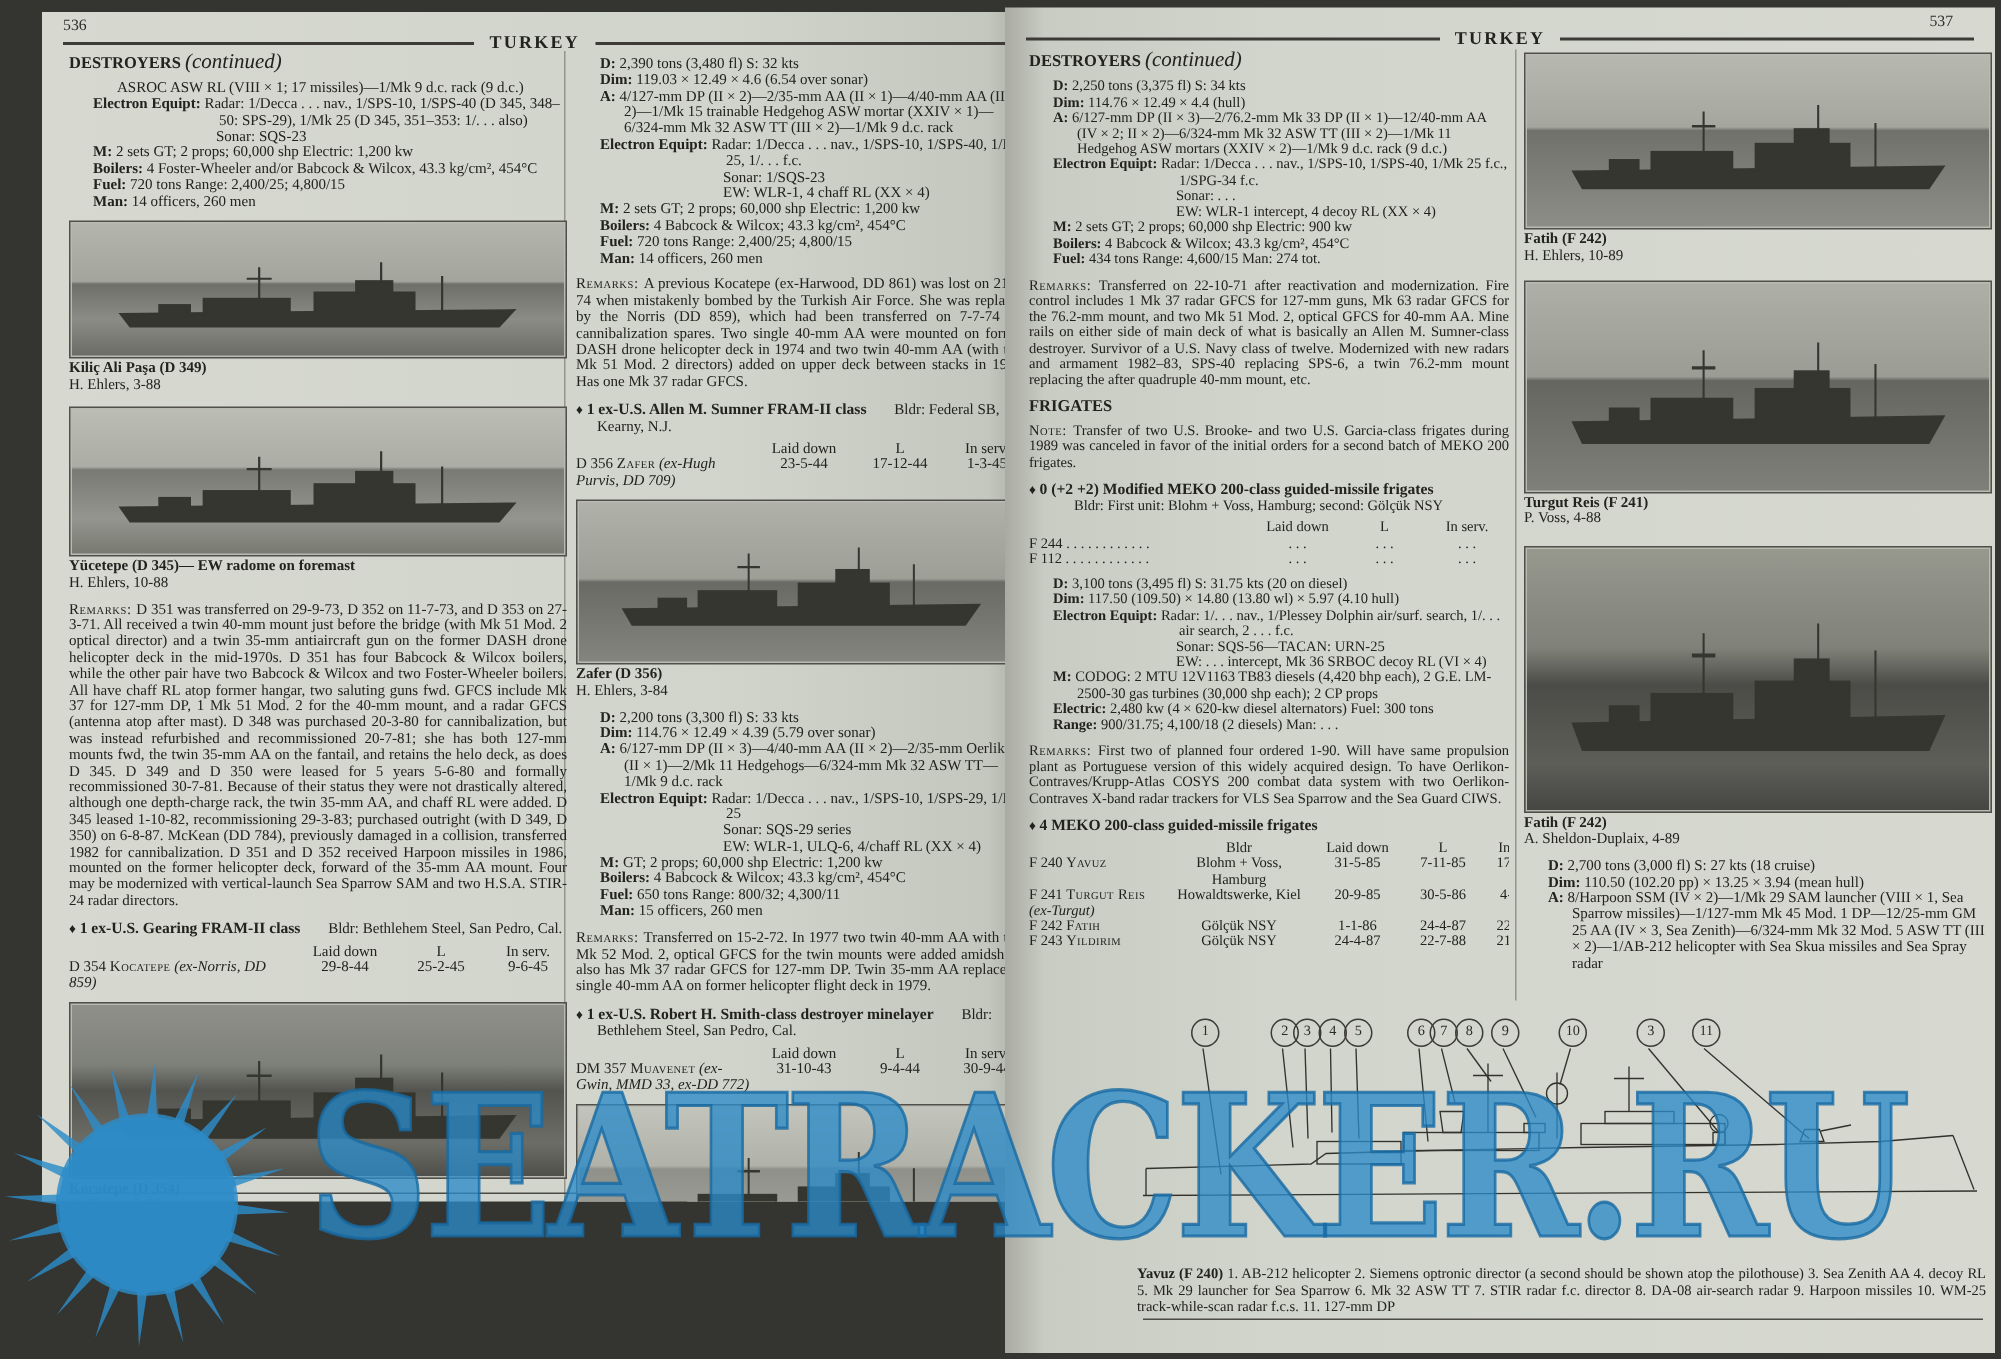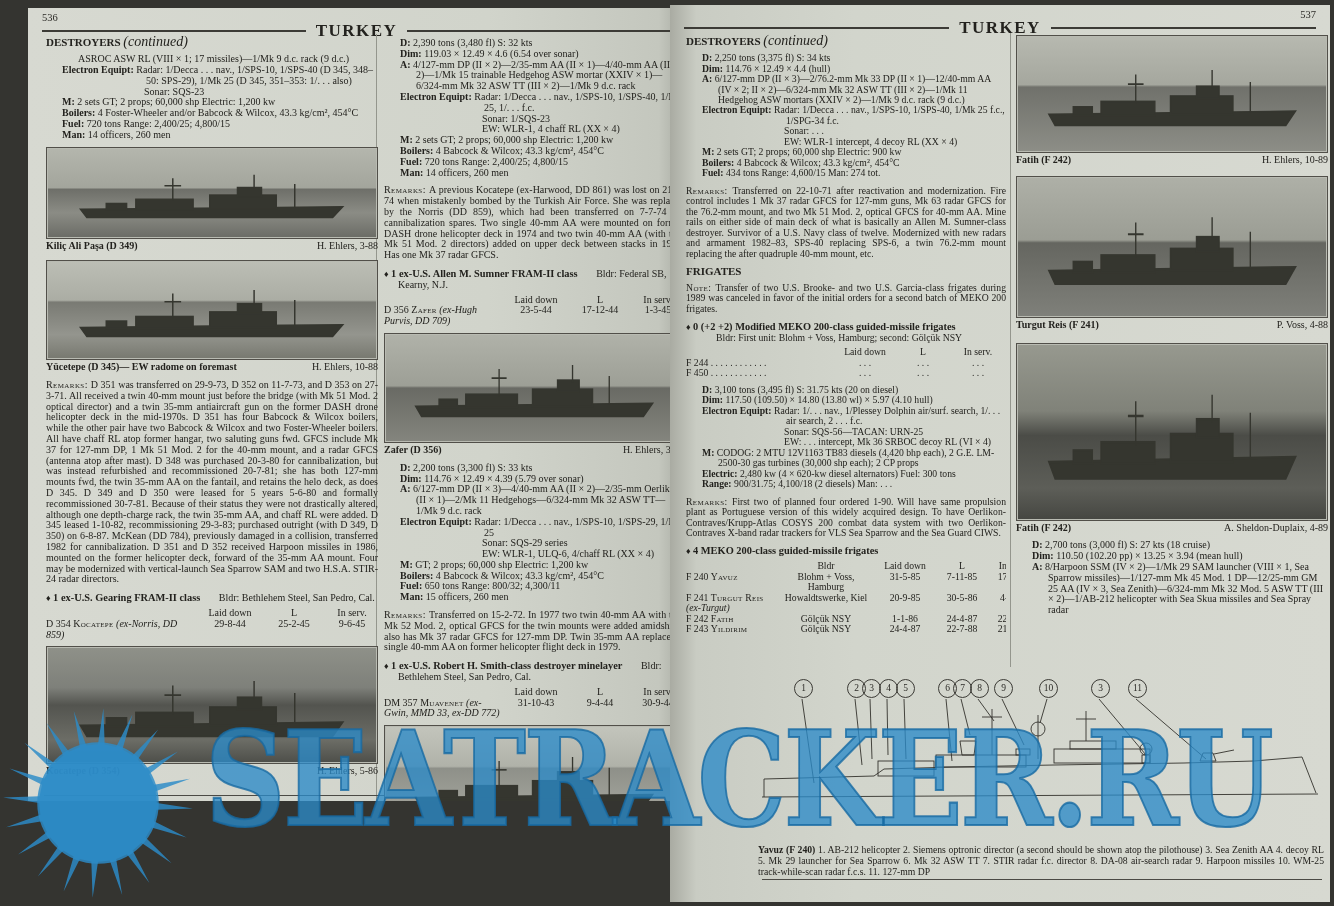--- a/index.html
+++ b/index.html
@@ -8,24 +8,24 @@
     background:#343430;
     font-family:"Liberation Serif","DejaVu Serif",serif;color:#23221e;
   }
   .page{position:absolute;overflow:hidden;}
   .page.left{left:6px;top:8px;width:657px;height:793px;
     background:linear-gradient(90deg,#d7d9d1 0%,#d1d4cb 70%,#c4c7be 96%,#a7aaa1 100%);margin-left:22px;}
   .page.right{left:670px;top:5px;width:660px;height:897px;
     background:linear-gradient(90deg,#a9aba2 0%,#c9ccc3 4%,#d2d5cc 28%,#d7d9d1 100%);}
   .pnum{position:absolute;top:4px;font-size:10.5px;color:#2c2b27;}
   .pnum-l{left:14px;}
-  .pnum-r{right:14px;}
+  .pnum-r{right:28px;}
   .header{position:absolute;top:13px;left:14px;right:14px;display:flex;align-items:center;gap:10px;}
   .hrule{flex:1;height:2px;background:#3c3b36;}
-  .htitle{font-weight:bold;font-size:17px;letter-spacing:1.5px;}
+  .htitle{font-weight:bold;font-size:12px;letter-spacing:1.5px;}
   .col{position:absolute;line-height:1.08;}
   .colf10{font-size:10px;}
   .colf97{font-size:9.7px;}
   .sec-head{font-weight:bold;font-size:11px;margin:0 0 5px 0;}
   .sec-head .cont{font-weight:normal;font-style:italic;font-size:14px;}
   .spec{padding-left:16px;margin:2px 0 7px 0;}
   .spec-line{margin:0;}
   .ind0{padding-left:16px;text-indent:-16px;}
   .ind1{padding-left:92px;text-indent:-10px;}
   .ind2{padding-left:30px;text-indent:-14px;}
@@ -34,21 +34,21 @@
   .photo{position:relative;border:1px solid #514f49;margin:6px 0 2px 0;box-shadow:0 0 0 1px #b9bbb2 inset;}
   .photo .sil{position:absolute;bottom:16%;left:8%;width:84%;height:56%;}
   .p-a{background:linear-gradient(180deg,#b4b6ad 0%,#a3a59c 44%,#6e6f69 46%,#8b8c85 72%,#6a6b65 100%);}
   .p-b{background:linear-gradient(180deg,#bcbeb5 0%,#abada4 40%,#797a73 42%,#94958e 75%,#77786f 100%);}
   .p-c{background:linear-gradient(180deg,#8f9189 0%,#7e807a 35%,#53544f 50%,#6c6d66 80%,#4d4e49 100%);}
   .p-d{background:linear-gradient(180deg,#b0b2a9 0%,#9d9f96 48%,#696a64 50%,#84857e 100%);}
   .p-e{background:linear-gradient(180deg,#c3c5bc 0%,#b0b2a9 38%,#8e9089 40%,#9fa098 70%,#82837c 100%);}
   .p-f{background:linear-gradient(180deg,#b7b9b0 0%,#a5a79e 42%,#70716b 44%,#8d8e87 100%);}
   .p-g{background:linear-gradient(180deg,#aeb0a7 0%,#9b9d94 45%,#656660 47%,#7f807a 100%);}
   .p-h{background:linear-gradient(180deg,#97998f 0%,#808279 38%,#4b4c47 52%,#5d5e58 82%,#454641 100%);}
-  .cap{display:flex;justify-content:space-between;align-items:flex-start;font-size:10px;margin:2px 0 7px 0;}
+  .cap{display:flex;justify-content:space-between;align-items:flex-start;font-size:10px;margin:2px 0 7px 0;flex-direction:column;}
   .cap .nm{font-weight:bold;}
   .remarks{margin:3px 0 6px 0;}
   .remarks-para{text-align:justify;}
   .pindent{text-indent:12px;}
   .sc-label{font-variant:small-caps;letter-spacing:.4px;}
   .class-heading{margin:7px 0 4px 0;padding-left:14px;text-indent:-14px;}
   .class-heading .bullet{font-size:9px;}
   .class-heading .title{font-weight:bold;font-size:10.4px;}
   .class-heading .bldr{margin-left:16px;}
   .class-heading .bldr2{display:block;padding-left:0;text-indent:0;}
@@ -323,21 +323,21 @@
       </div>
       <div>
 
       <div class="trow">
           <div class="tname"><span>F 244 . . . . . . . . . . . .</span></div>
           <div class="tc">. . .</div>
           <div class="tc">. . .</div>
           <div class="tc">. . .</div>
         </div>
           <div class="trow">
-          <div class="tname"><span>F 450 . . . . . . . . . . . .</span></div>
+          <div class="tname"><span>F 112 . . . . . . . . . . . .</span></div>
           <div class="tc">. . .</div>
           <div class="tc">. . .</div>
           <div class="tc">. . .</div>
         </div>
         </div>
     </div>
     <div class="spec">
         <div class="spec-line ind0"><span class="bl">D: </span>3,100 tons (3,495 fl)   S: 31.75 kts (20 on diesel)</div>
         <div class="spec-line ind0"><span class="bl">Dim: </span>117.50 (109.50) × 14.80 (13.80 wl) × 5.97 (4.10 hull)</div>
         <div class="spec-line ind3"><span class="bl">Electron Equipt: </span>Radar: 1/. . . nav., 1/Plessey Dolphin air/surf. search, 1/. . . air search, 2 . . . f.c.</div>

